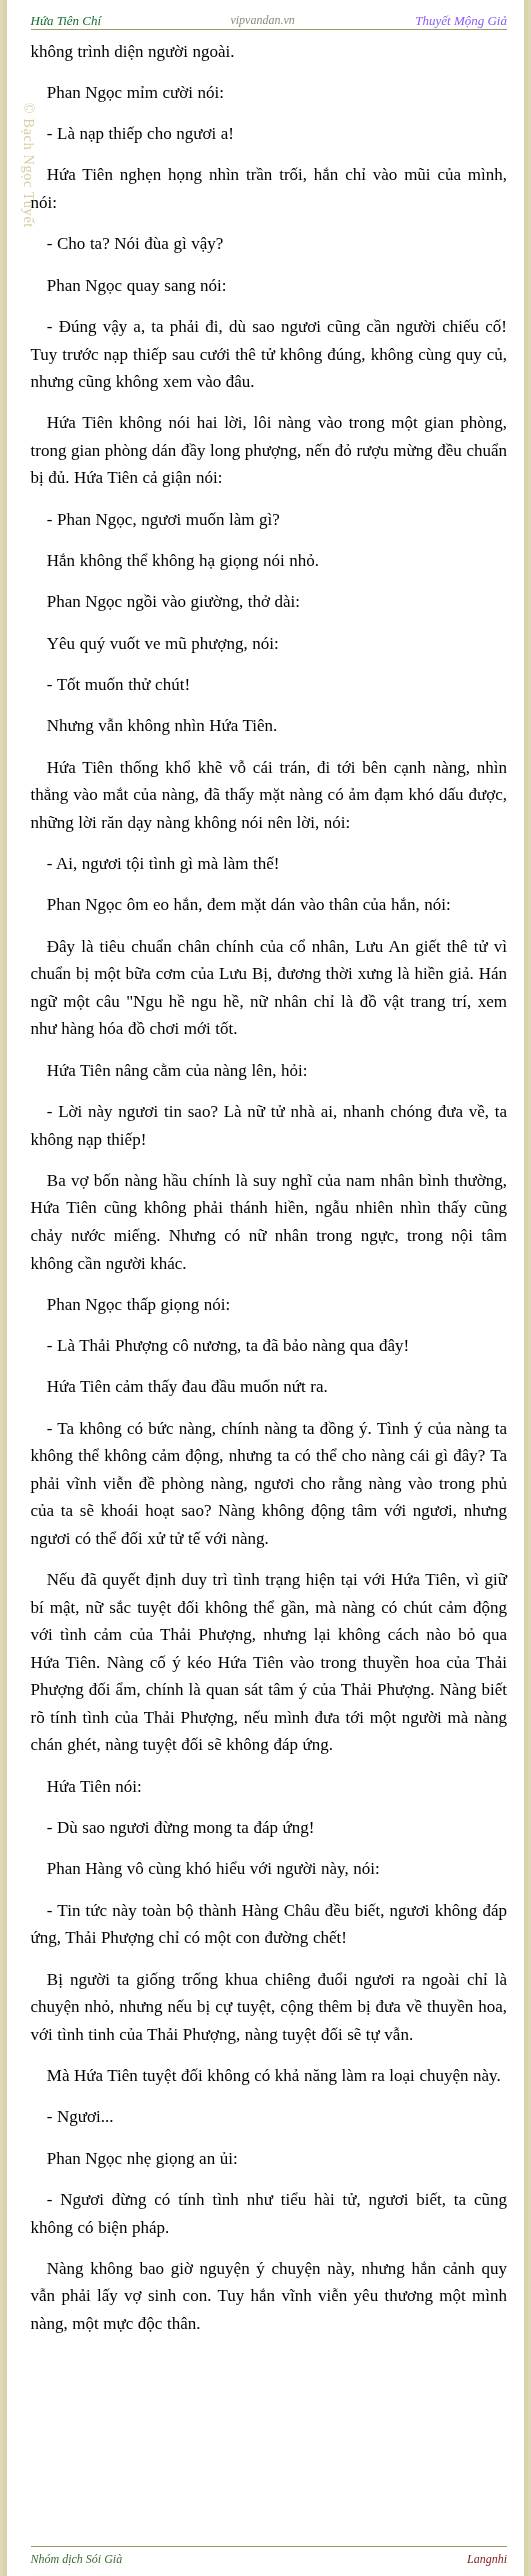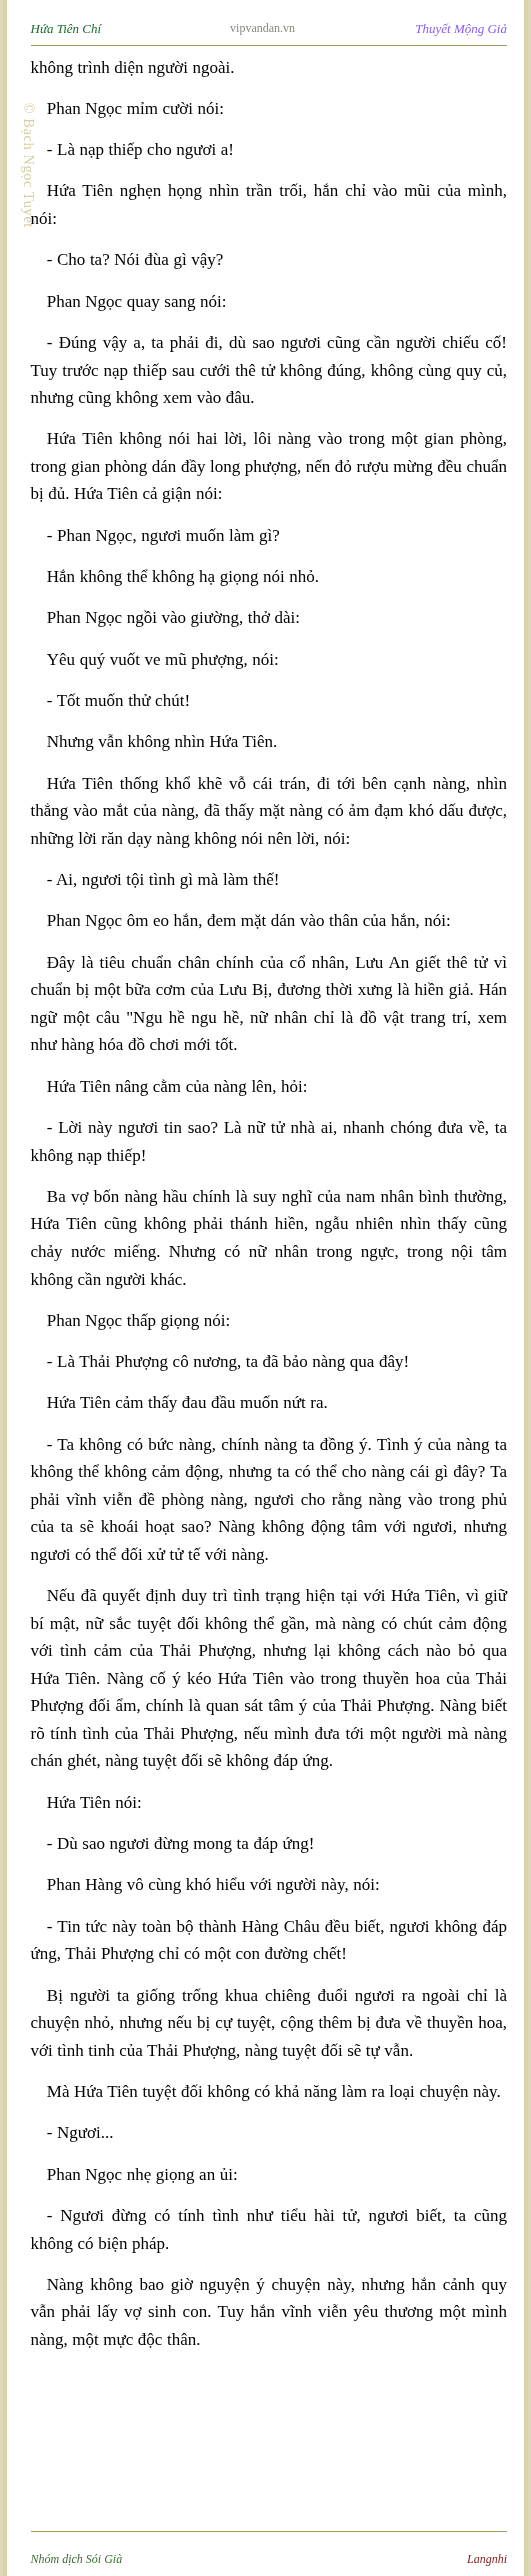--- a/index.html
+++ b/index.html
@@ -33,33 +33,34 @@
     background: #d9d3ac;
   }
   .rail-left { left: 0; }
   .rail-right { right: 0; }
 
   
   .header {
     position: relative;
     margin: 0 21px 0 27.5px;
     padding-top: 12px;
-    height: 46px;
+    height: 30px;
     border-bottom: 1.9px solid #9d9b62;
     display: flex;
     align-items: center;
     justify-content: space-between;
   }
   .hdr-left {
     font-style: italic;
     font-size: 13px;
     color: #166b2d;
     white-space: nowrap;
   }
   .hdr-center {
+    font-style: italic;
     font-size: 12px;
     color: #8a8a80;
     white-space: nowrap;
     margin-left: 8.8px;
   }
   .hdr-right {
     font-style: italic;
     font-size: 13px;
     color: #8b5cf6;
     white-space: nowrap;
@@ -98,21 +99,21 @@
   }
   .para.nodent { text-indent: 0; }
 
   
   .footer {
     position: absolute;
     left: 27.5px;
     right: 21px;
     bottom: 8.8px;
     border-top: 1.9px solid #9d9b62;
-    padding-top: 20px;
+    padding-top: 5px;
     display: flex;
     align-items: center;
     justify-content: space-between;
     font-style: italic;
     font-size: 12px;
   }
   .ftr-left { color: #3c6b33; }
   .ftr-right { color: #7f1d1d; }
 </style>
 </head>

